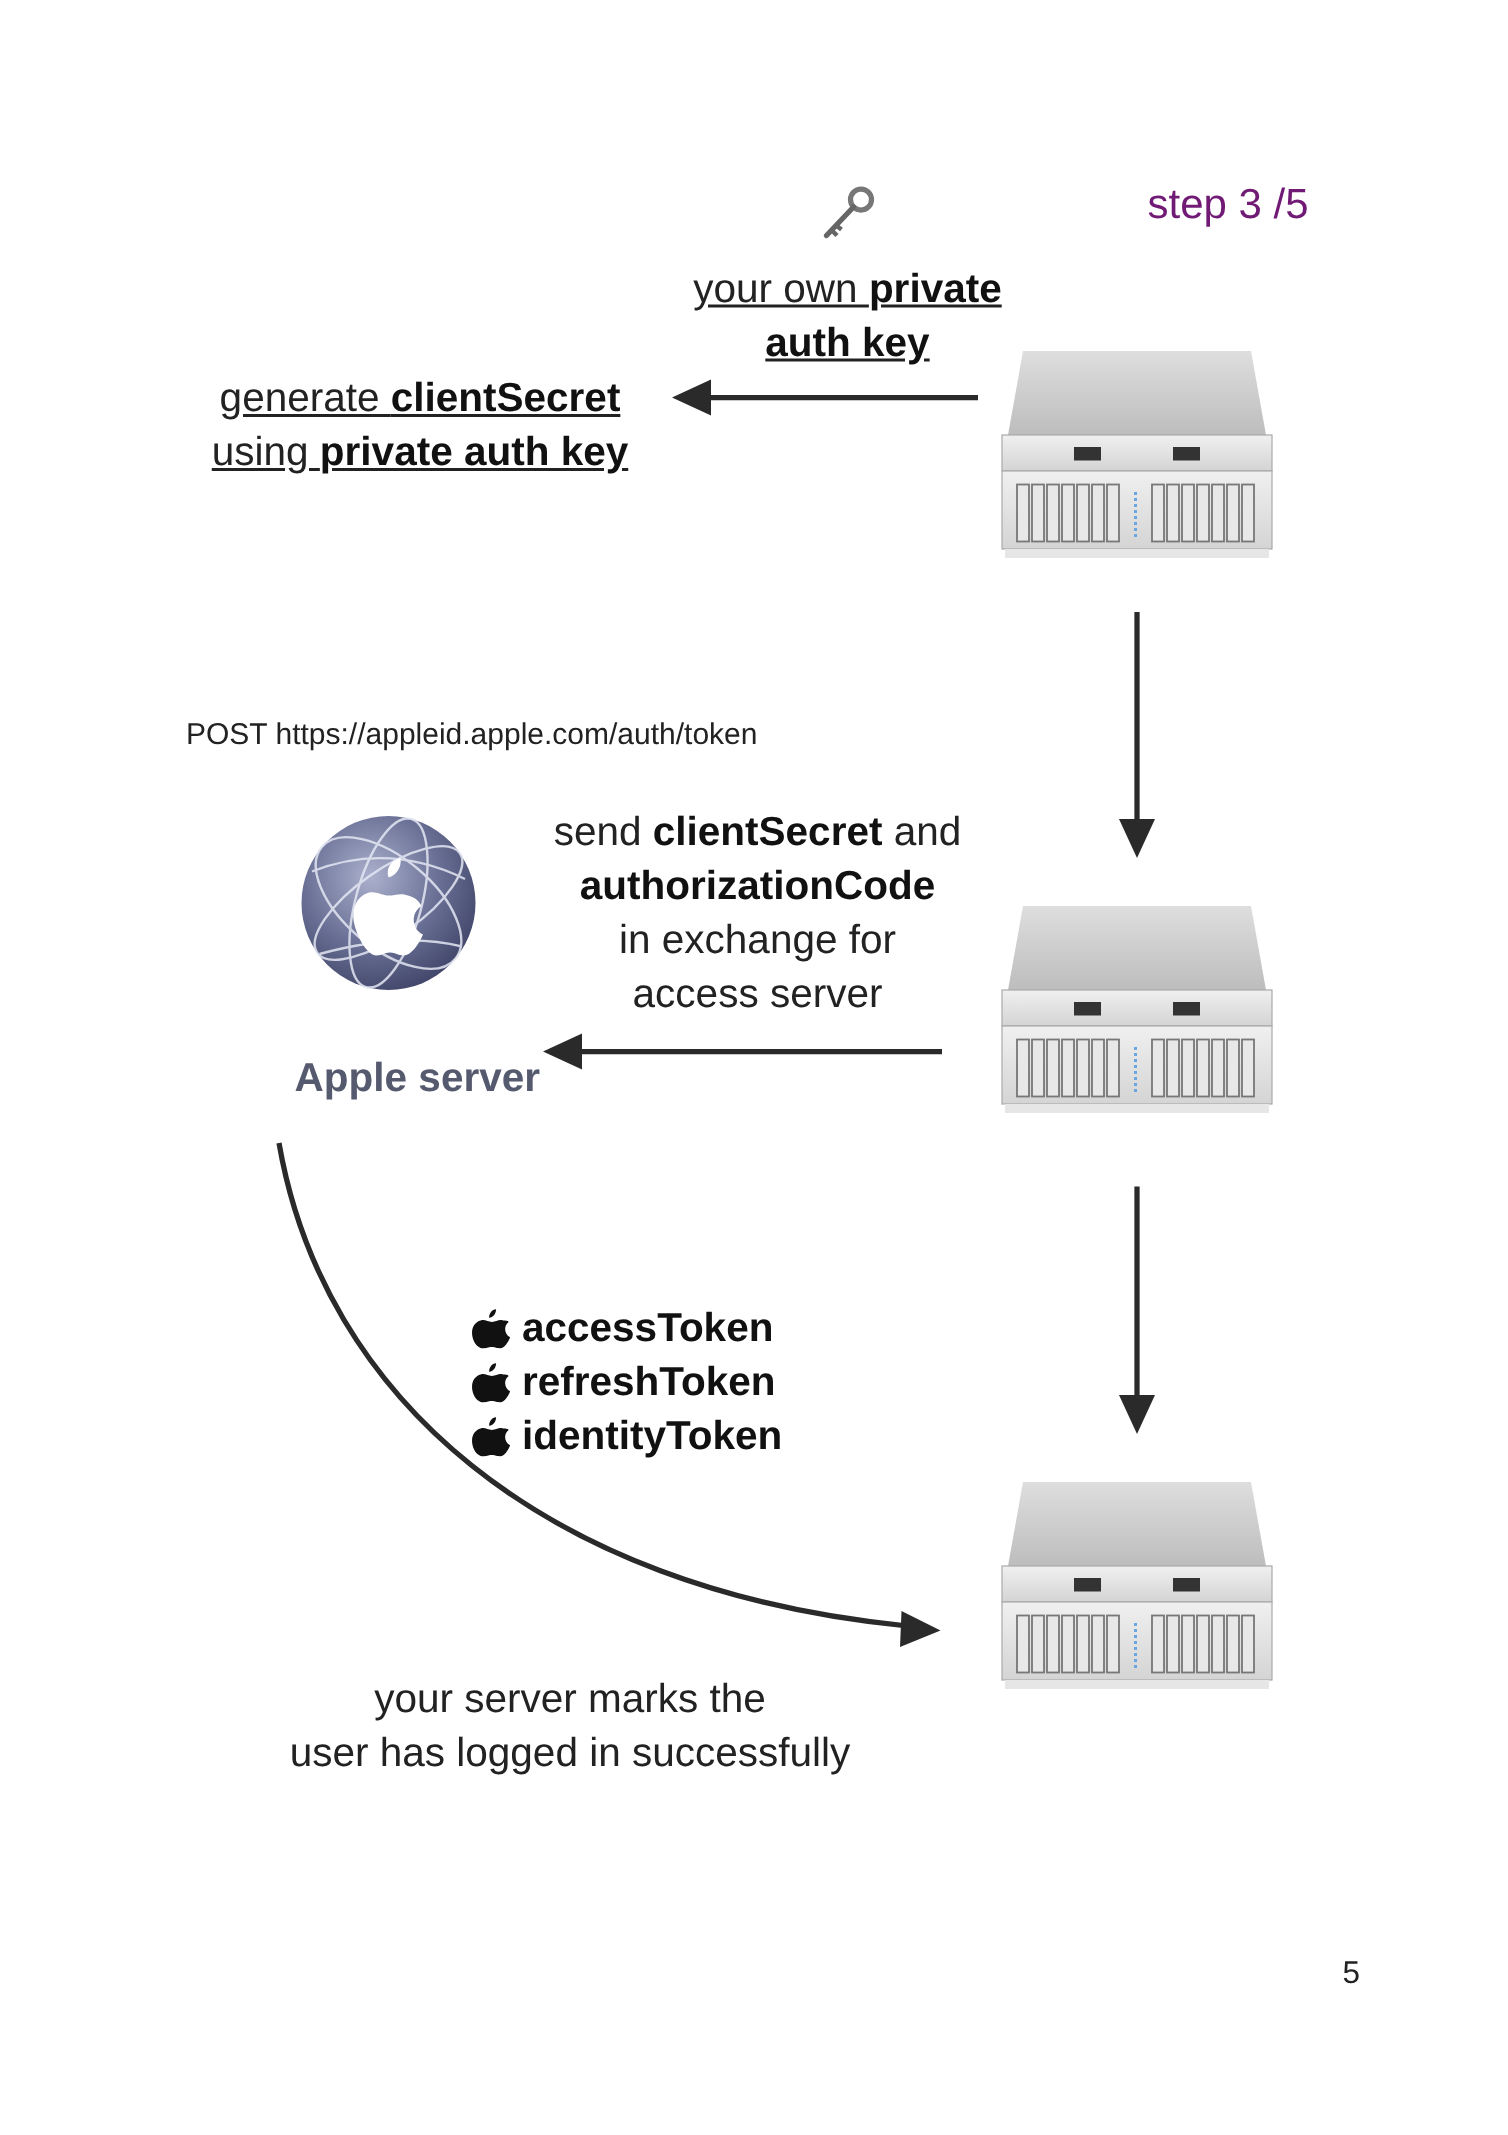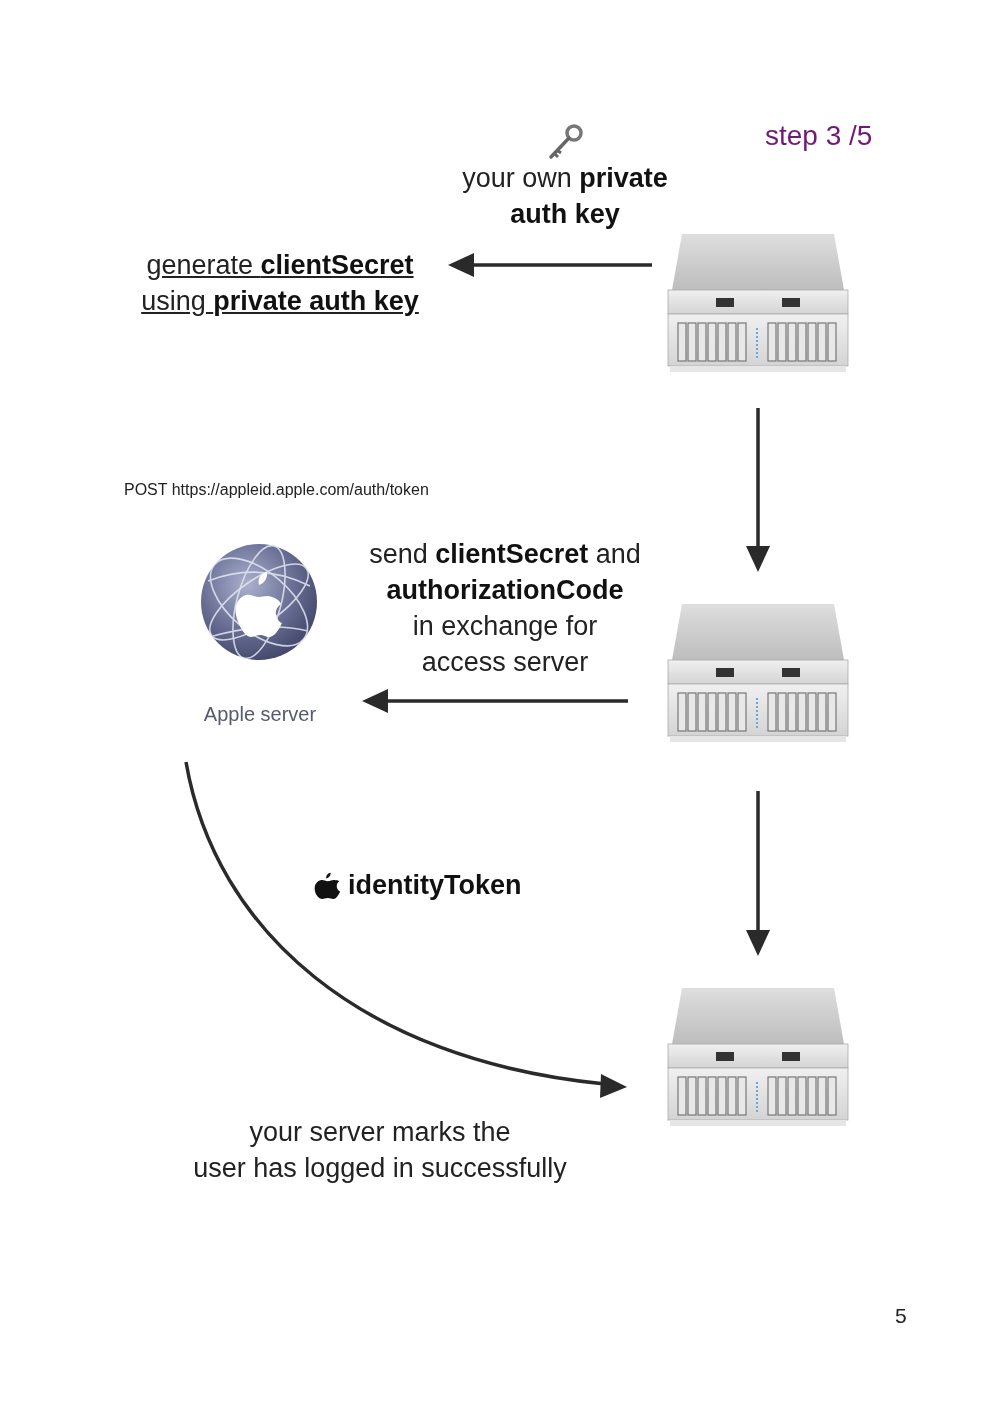--- a/index.html
+++ b/index.html
@@ -2,25 +2,25 @@
 <html><head>
 <meta charset="utf-8">
 <style>
   html, body { margin: 0; padding: 0; background: #ffffff; }
   body { width: 1005px; height: 1423px; position: relative; overflow: hidden;
          font-family: "Liberation Sans", "DejaVu Sans", sans-serif; color: #1c1c1c; }
   .abs { position: absolute; }
   .txt { font-size: 27px; line-height: 36px; text-align: center; white-space: nowrap; color: #222; }
   .txt b { font-weight: 700; color: #111; }
   #step { left: 765px; top: 118px; font-size: 28px; line-height: 36px; color: #701a75; }
-  #key-label { left: 440px; top: 160px; width: 250px; }
+  #key-label { left: 440px; top: 174px; width: 250px; text-decoration: underline; }
   #gen-label { left: 110px; top: 247px; width: 340px; text-decoration: underline; }
-  #post-label { left: 124px; top: 477px; font-size: 16px; line-height: 26px; color: #222; white-space: nowrap; }
+  #post-label { left: 124px; top: 477px; font-size: 20px; line-height: 26px; color: #222; white-space: nowrap; }
   #send-label { left: 345px; top: 536px; width: 320px; }
-  #apple-label { left: 160px; top: 703px; width: 200px; font-size: 20px; font-weight: 400; color: #555a6e; text-align: center; }
+  #apple-label { left: 160px; top: 703px; width: 200px; font-size: 27px; font-weight: 700; color: #555a6e; text-align: right; }
   #tokens { left: 312px; top: 867px; }
   .token-row { display: flex; align-items: center; height: 36px; font-size: 27px; font-weight: 700; color: #111; }
   .token-row .apple { width: 30px; height: 28px; margin-right: 6px; }
   #done-label { left: 140px; top: 1114px; width: 480px; }
   #page-num { left: 895px; top: 1304px; font-size: 21px; color: #222; }
   #key-icon { left: 544px; top: 122px; width: 42px; height: 42px; }
   .server { width: 188px; height: 150px; }
   #server-1 { left: 664px; top: 228px; }
   #server-2 { left: 664px; top: 598px; }
   #server-3 { left: 664px; top: 982px; }
@@ -180,20 +180,32 @@
     <polygon points="758,956 746,930 770,930"></polygon>
     <polygon points="627,1087 601,1074 600,1098"></polygon>
   </g>
 </svg>
 
 <div id="tokens" class="abs">
   <div class="token-row">
     <svg class="apple" viewBox="0 0 30 30">
         <path fill="#111" d="M19 2c0 3-2 6-5 6 0-3 2-6 5-6zM24 10c-3-1-5 1-8 1s-5-2-8-1c-4 1-7 5-6 11 1 6 5 9 8 9 2 0 3-1 6-1s3 1 6 1c3 0 6-5 7-8-4-2-5-8-1-11-1-1-2-1-4-1z"></path>
       </svg>
+    <span>accessToken</span>
+  </div>
+  <div class="token-row">
+    <svg class="apple" viewBox="0 0 30 30">
+        <path fill="#111" d="M19 2c0 3-2 6-5 6 0-3 2-6 5-6zM24 10c-3-1-5 1-8 1s-5-2-8-1c-4 1-7 5-6 11 1 6 5 9 8 9 2 0 3-1 6-1s3 1 6 1c3 0 6-5 7-8-4-2-5-8-1-11-1-1-2-1-4-1z"></path>
+      </svg>
+    <span>refreshToken</span>
+  </div>
+  <div class="token-row">
+    <svg class="apple" viewBox="0 0 30 30">
+        <path fill="#111" d="M19 2c0 3-2 6-5 6 0-3 2-6 5-6zM24 10c-3-1-5 1-8 1s-5-2-8-1c-4 1-7 5-6 11 1 6 5 9 8 9 2 0 3-1 6-1s3 1 6 1c3 0 6-5 7-8-4-2-5-8-1-11-1-1-2-1-4-1z"></path>
+      </svg>
     <span>identityToken</span>
   </div>
 </div>
 
 <div id="done-label" class="abs txt">
   <span>your server marks the</span><br>
   <span>user has logged in successfully</span>
 </div>
 
 <div id="page-num" class="abs">5</div>

